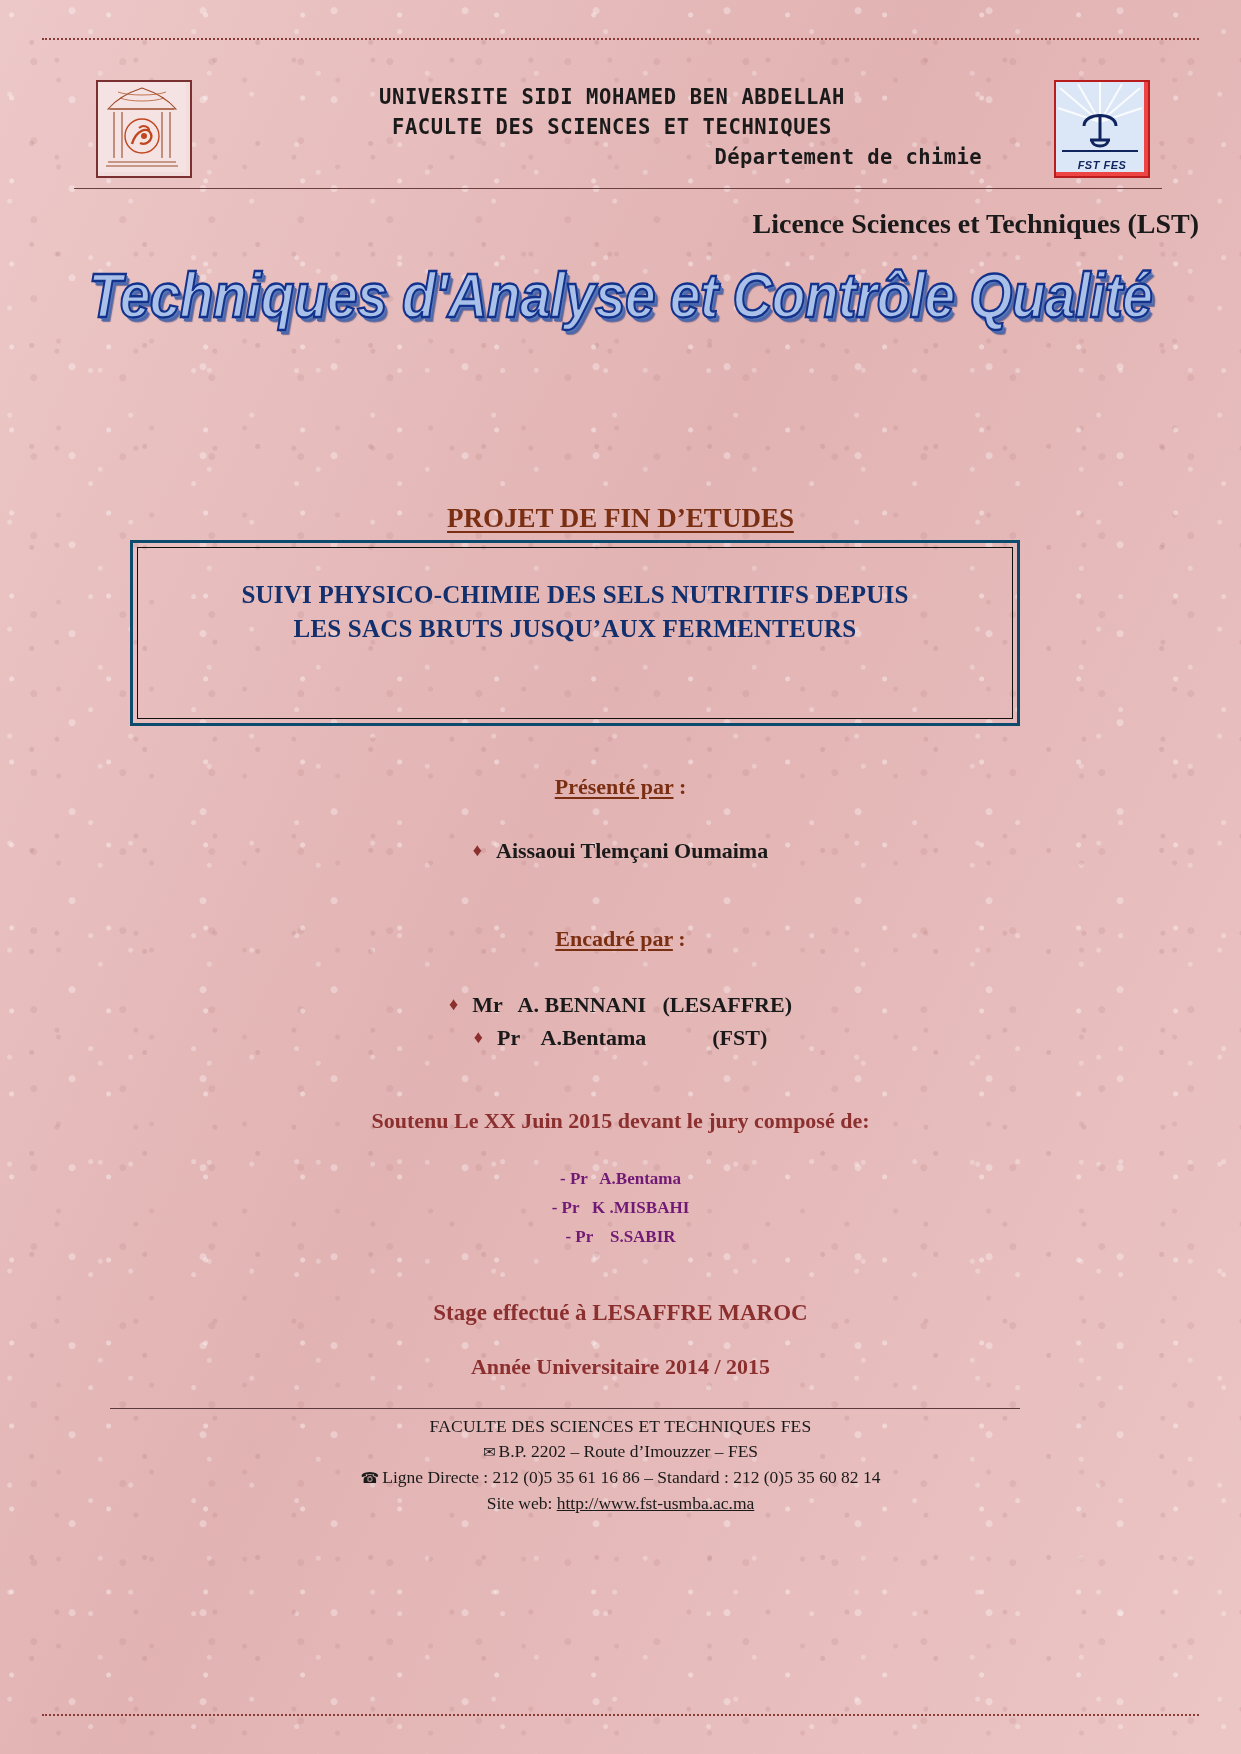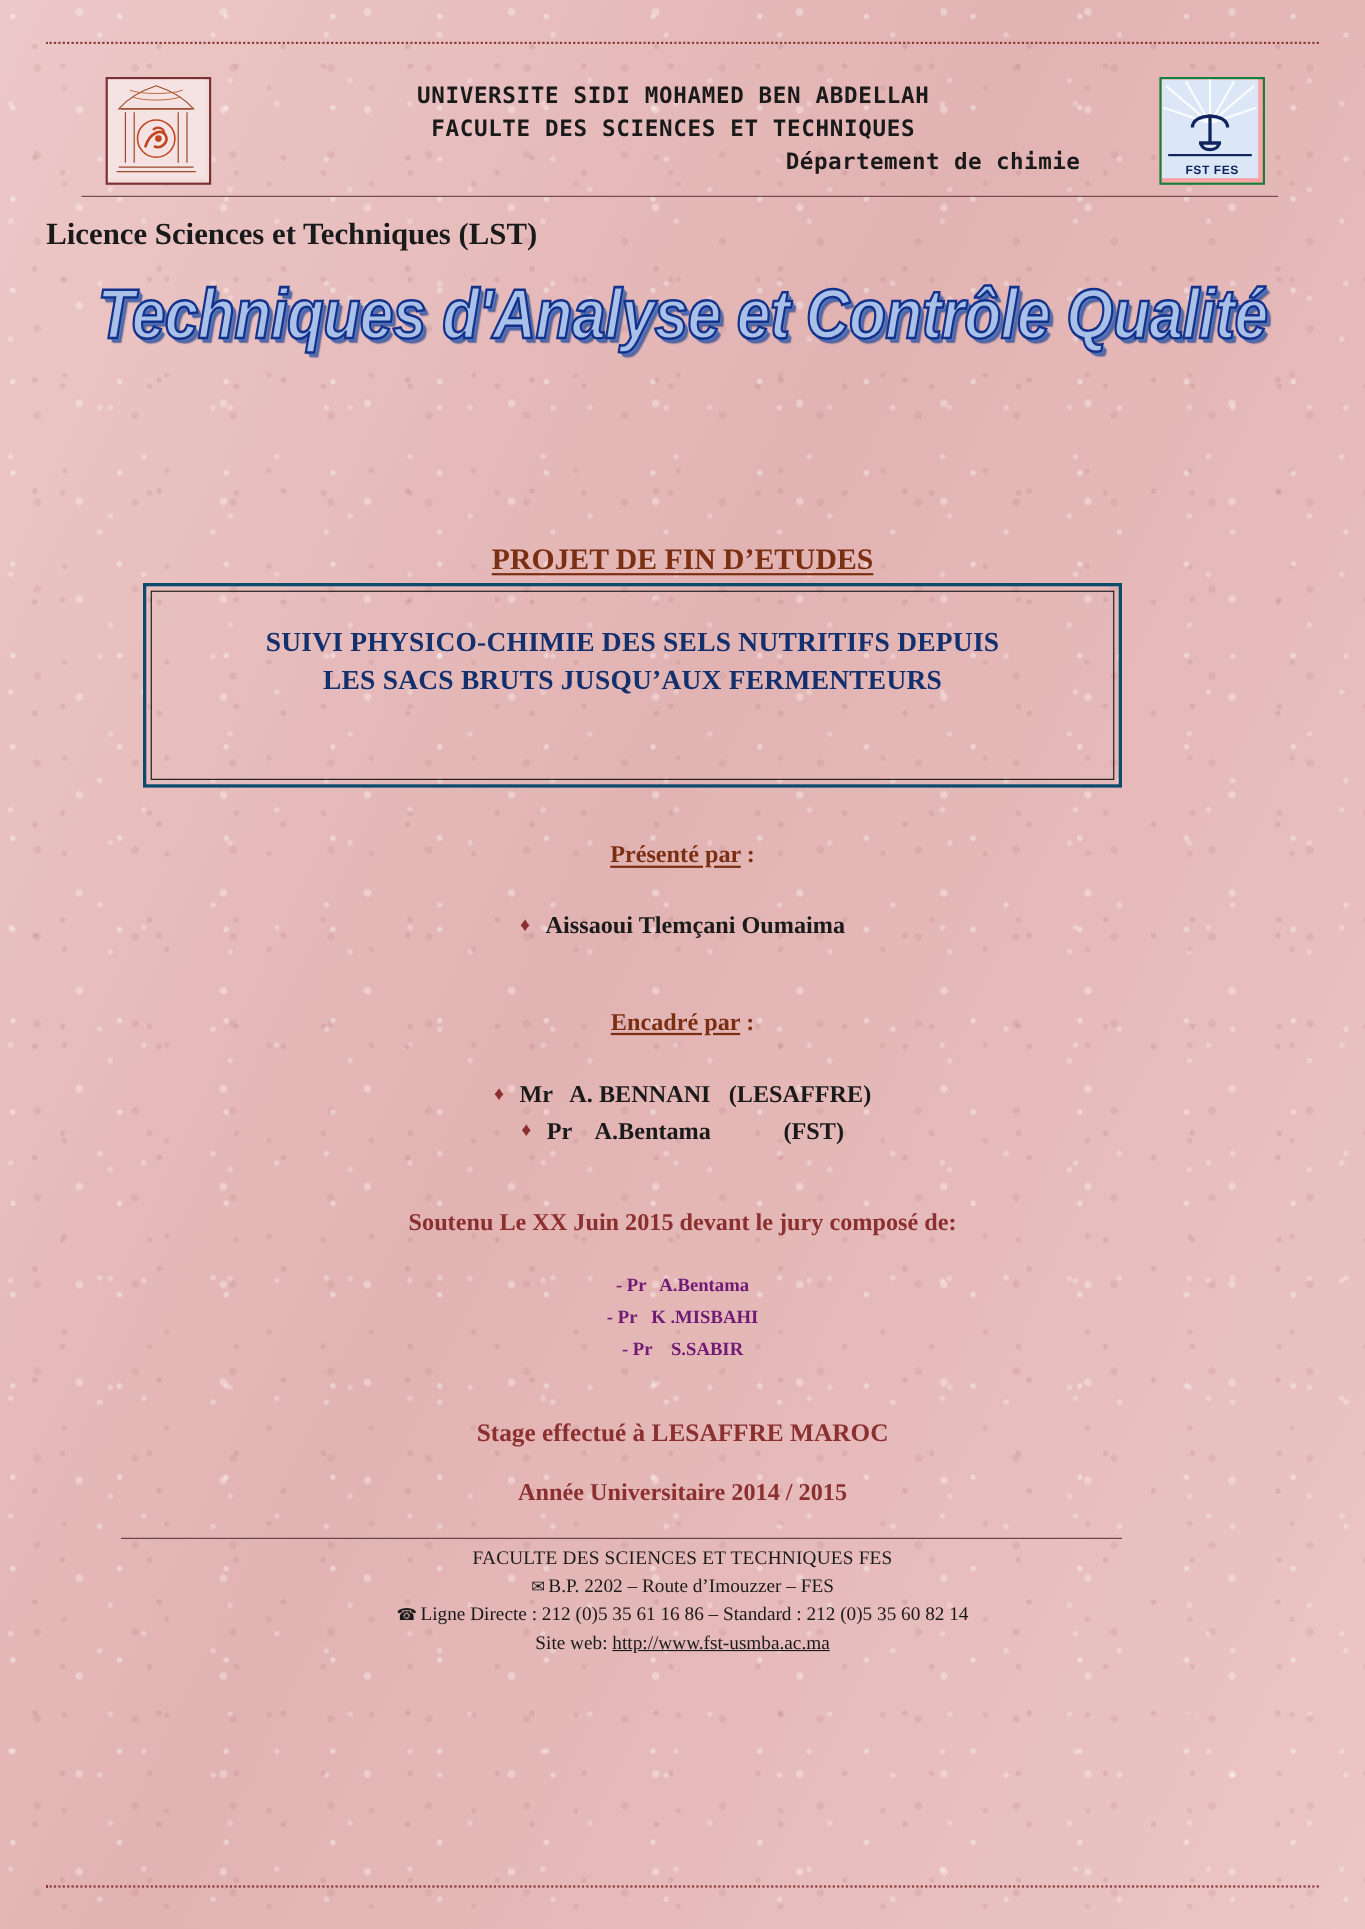--- a/index.html
+++ b/index.html
@@ -38,21 +38,21 @@
     top: 38px;
     width: 1157px;
     height: 1678px;
     border-top: 2px dotted #8b3a3a;
     border-bottom: 2px dotted #8b3a3a;
     box-sizing: border-box;
   }
   .inner {
     position: absolute;
     left: 42px;
-    top: 38px;
+    top: 48px;
     width: 1157px;
     height: 1678px;
   }
 
   
   .header {
     position: absolute;
     top: 20px;
     left: 0;
     width: 100%;
@@ -67,23 +67,24 @@
     border: 2px solid #7a3030;
     background: #f2dcdc;
     overflow: hidden;
   }
   .logo-right {
     position: absolute;
     right: 49px;
     top: 12px;
     width: 92px;
     height: 94px;
-    border: 2px solid #15803d;
-    background: #fca5a5;
+    border: 2px solid #b91c1c;
+    background: #ef4444;
     overflow: hidden;
+    font-style: italic;
   }
   .logo-right .fstfes {
     position: absolute;
     bottom: 5px;
     left: 0;
     width: 100%;
     text-align: center;
     font-family: "Liberation Sans", sans-serif;
     font-size: 11px;
     font-weight: bold;
@@ -112,21 +113,21 @@
     width: 1088px;
     border-top: 1px solid #6b4040;
   }
 
   
   .lst {
     position: absolute;
     top: 160px;
     left: 0;
     width: 100%;
-    text-align: left;
+    text-align: right;
     font-size: 28px;
     font-weight: bold;
     color: #1a1a1a;
   }
 
   
   .wordart {
     position: absolute;
     top: 210px;
     left: 0;

